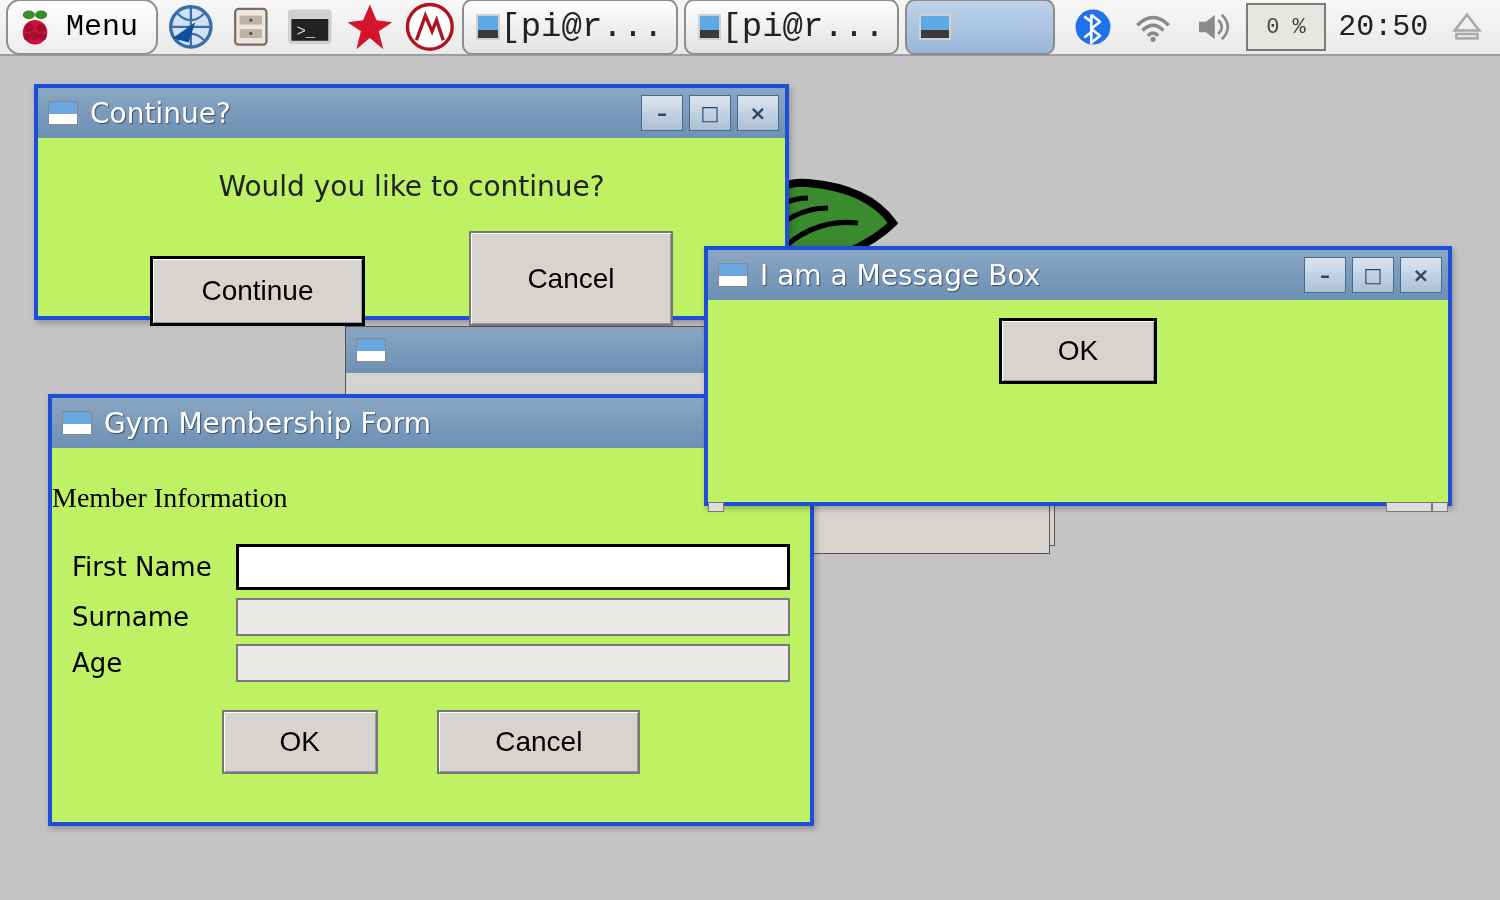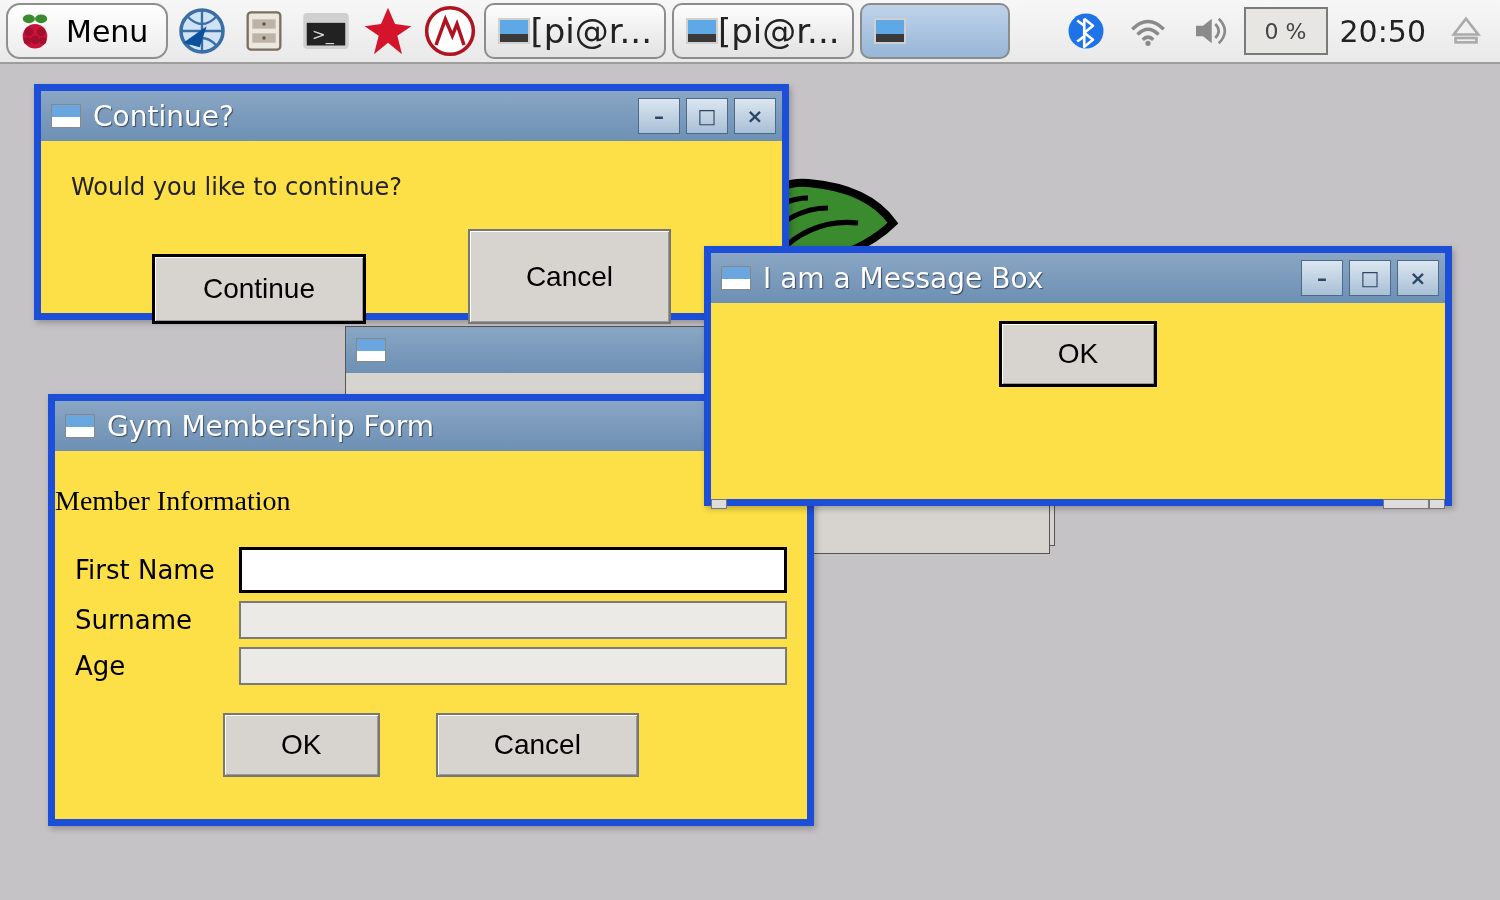--- a/index.html
+++ b/index.html
@@ -11,28 +11,29 @@
     font-size: 24px;
     color: #000;
     overflow: hidden;
     position: relative;
   }
 
   
   .taskbar {
     position: absolute;
     top: 0; left: 0; right: 0;
-    height: 64px;
+    height: 56px;
     background: linear-gradient(#f7f7f7, #e9e9e9);
     border-bottom: 2px solid #9d9d9d;
     display: flex;
     align-items: center;
     padding: 0 6px;
     gap: 6px;
     z-index: 100;
+    font-family: Liberation Mono, monospace;
   }
   .menu-btn {
     display: flex;
     align-items: center;
     gap: 10px;
     background: linear-gradient(#fff,#ececec);
     border: 2px solid #8f8f8f;
     border-radius: 14px;
     padding: 4px 18px 4px 6px;
     height: 56px;
@@ -79,22 +80,22 @@
     background: #e8e6e3;
     display: flex; align-items: center; justify-content: center;
     font-size: 22px;
     color: #444;
   }
   .clock { font-size: 30px; color: #222; padding: 0 6px; }
 
   
   .win {
     position: absolute;
-    background: #fde047;
-    border: 7px solid #1d4ed8;
+    background: #bef264;
+    border: 4px solid #1d4ed8;
     box-shadow: 2px 3px 6px rgba(0,0,0,.25);
   }
   .titlebar {
     height: 50px;
     background: linear-gradient(#8aa6c4,#6d90b4);
     display: flex;
     align-items: center;
     gap: 12px;
     padding: 0 6px 0 10px;
   }
@@ -114,21 +115,21 @@
   .win-ctrl {
     width: 42px; height: 36px;
     background: linear-gradient(#dce6f0,#a9bfd6);
     border: 1px solid #4a6a8c;
     display: flex; align-items: center; justify-content: center;
     font-size: 20px; font-weight: bold; color: #2c4766;
     cursor: pointer;
   }
   .win-body { padding: 18px 0 24px; }
 
-  .msg-text { font-size: 24px; color: #222; padding: 14px 30px 28px; }
+  .msg-text { text-align: center; font-size: 28px; color: #222; padding: 14px 30px 28px; }
 
   .btn {
     min-width: 110px;
     padding: 14px 56px;
     font-size: 28px;
     background: #d7d3ce;
     border: 2px solid #777;
     box-shadow: inset 1px 1px 0 #fff, inset -1px -1px 0 #9a9a9a;
     cursor: pointer;
   }

